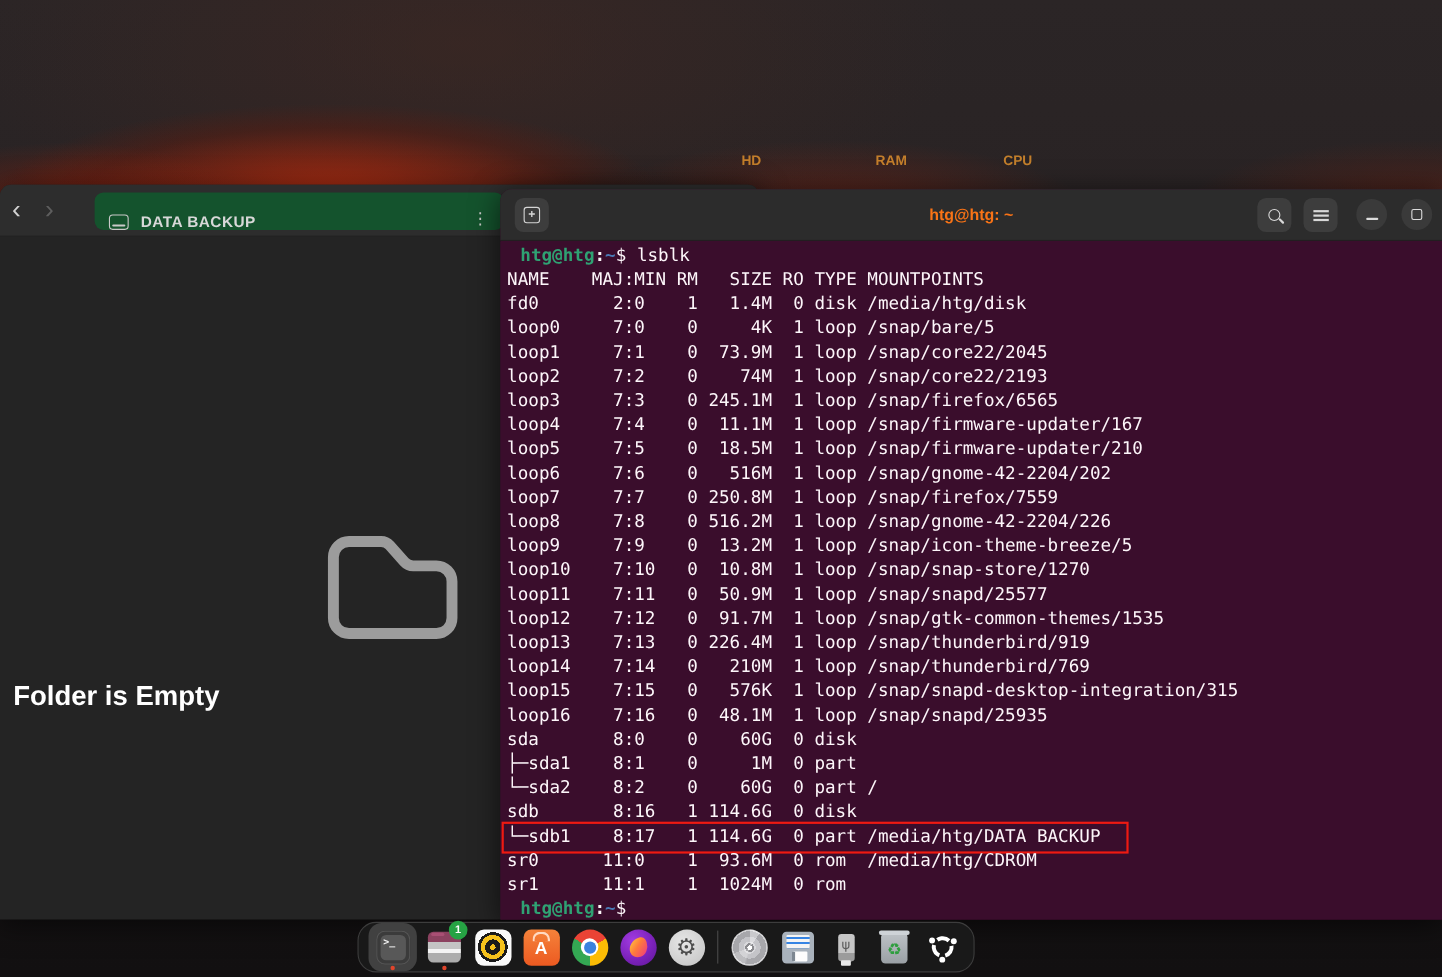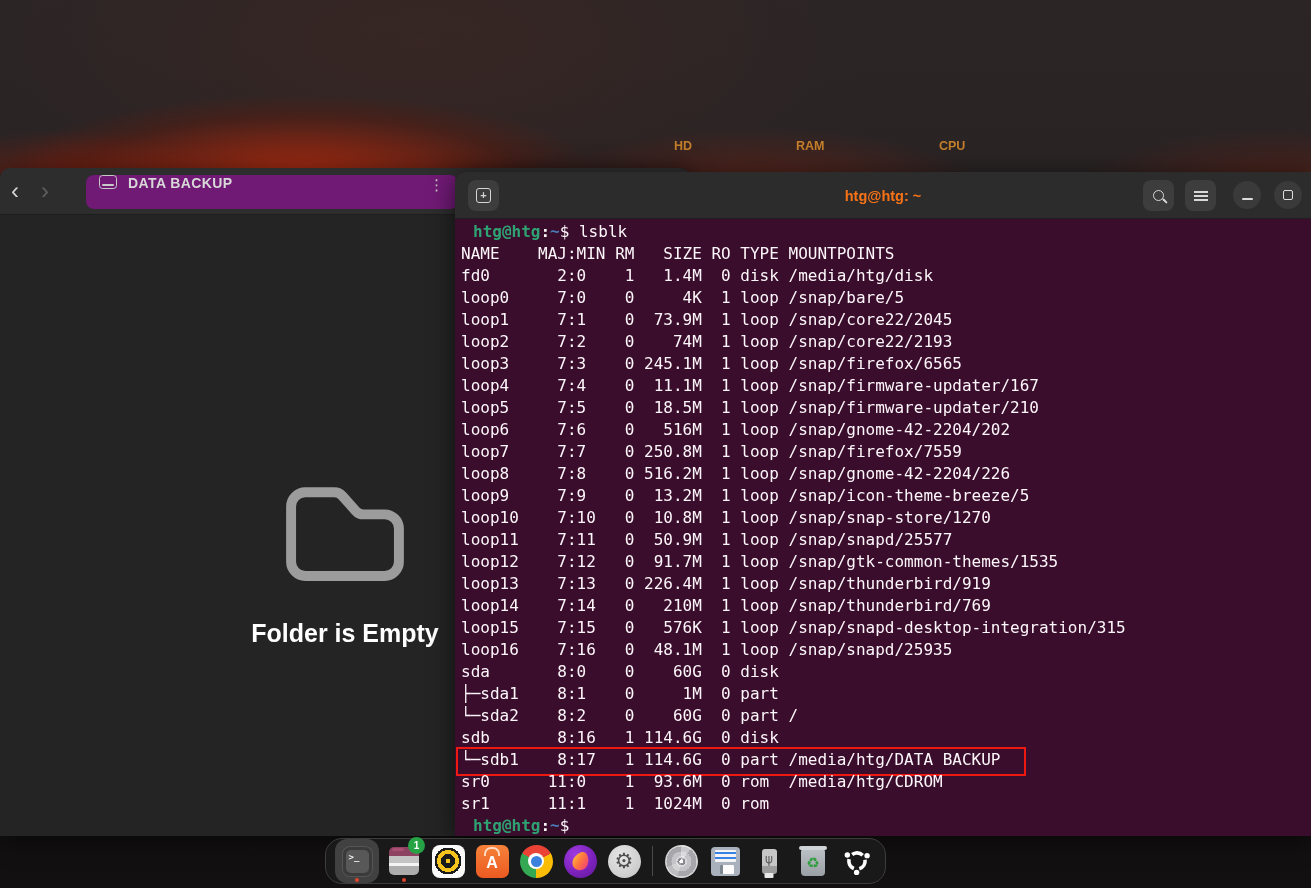--- a/index.html
+++ b/index.html
@@ -25,42 +25,42 @@
   .time { font-size:128px; line-height:.82; font-weight:400; letter-spacing:-4px;
           transform:scaleX(.62); transform-origin:left top; width:278px; display:inline-block; white-space:nowrap; }
   .date-col { padding-top:12px; }
   .date-row { display:flex; align-items:flex-start; gap:13px; }
   .daynum { font-size:46px; line-height:.85; color:var(--accent-orange); font-weight:400; }
   .monthyear { font-size:27px; color:#efefef; margin-top:1px; white-space:nowrap;
                transform:scaleX(.88); transform-origin:left top; }
   .weekday { font-size:62px; line-height:1; margin-top:3px; white-space:nowrap;
              transform:scaleX(.76); transform-origin:left top; }
   .stat { position:absolute; top:111px; display:flex; gap:13px; font-size:12.5px; align-items:flex-start; }
-  .stat-hd  { left:14px; }  .stat-ram { left:136px;gap:37px; }  .stat-cpu { left:279px; }
+  .stat-hd  { left:14px; }  .stat-ram { left:136px;gap:37px; }  .stat-cpu { left:252px; }
   .slabel { color:var(--accent-orange); font-weight:700; opacity:.85; }
   .sval { color:#84cc16;margin-top:35px; }
 
   
   .fm-window { position:absolute; left:0; top:168px; width:690px; height:668px;
                background:#242424; border-radius:10px 10px 0 0; box-shadow:0 4px 26px rgba(0,0,0,.55); }
   .fm-header { position:relative; height:47px; background:#2d2d2d; border-radius:10px 10px 0 0;
                border-bottom:1px solid #1e1e1e; }
   .nav-btn { position:absolute; top:8px; width:30px; height:30px; border-radius:7px;
              display:flex; align-items:center; justify-content:center;
              font-size:24px; line-height:1; color:#d2d2d2; }
   .nav-back { left:0; }  .nav-fwd { left:30px; color:#5e5e5e; }
-  .fm-path-pill { position:absolute; left:86px; top:7px; width:372px; height:34px; background:#701a75;
-                  border-radius:8px; display:flex; align-items:flex-start; padding:0 12px 0 13px; gap:11px; }
+  .fm-path-pill { position:absolute; left:86px; top:7px; width:372px; height:34px; background:#14532d;
+                  border-radius:8px; display:flex; align-items:flex-end; padding:0 12px 0 13px; gap:11px; }
   .drive-icon { width:18px; height:14px; border:1.6px solid #c9c9c9; border-radius:3.5px; position:relative; }
   .drive-icon::after { content:""; position:absolute; left:2px; right:2px; bottom:2px; height:2px;
                        background:#c9c9c9; border-radius:1px; }
   .fm-location { font-size:14px; font-weight:700; color:#d8d8d8; letter-spacing:.4px; }
   .kebab { margin-left:auto; color:#c9c9c9; font-size:15px; line-height:1; padding:2px; }
   .fm-content { position:absolute; top:48px; left:0; right:0; bottom:0; }
-  .empty-state { position:absolute; left:0; top:255px; width:690px; text-align:center; }
+  .empty-state { position:absolute; left:12px; top:255px; width:690px; }
   .empty-title { margin-top:26px; font-size:25px; font-weight:700; color:#ffffff; }
 
   
   .term-window { position:absolute; left:455px; top:172px; width:856px; height:664px;
                  background:var(--term-bg); border-radius:10px 0 0 0; box-shadow:0 4px 26px rgba(0,0,0,.6); }
   .term-header { position:relative; height:47px; background:#2c2c2c; border-radius:10px 0 0 0;
                  border-bottom:1px solid #211f20; }
   .sq-btn { position:absolute; top:8px; width:31px; height:31px; background:#3d3d3d; border-radius:8px;
             display:flex; align-items:center; justify-content:center; }
   .newtab-btn { left:13px; }

